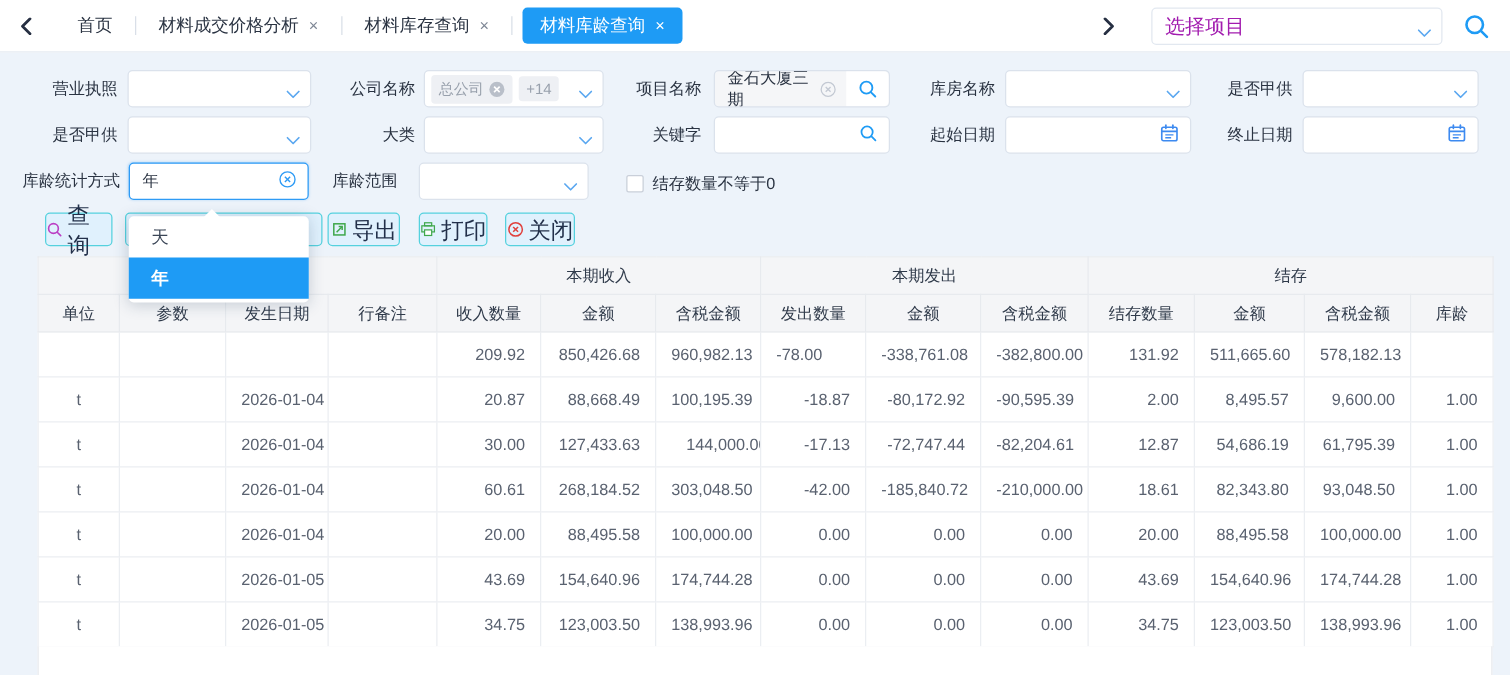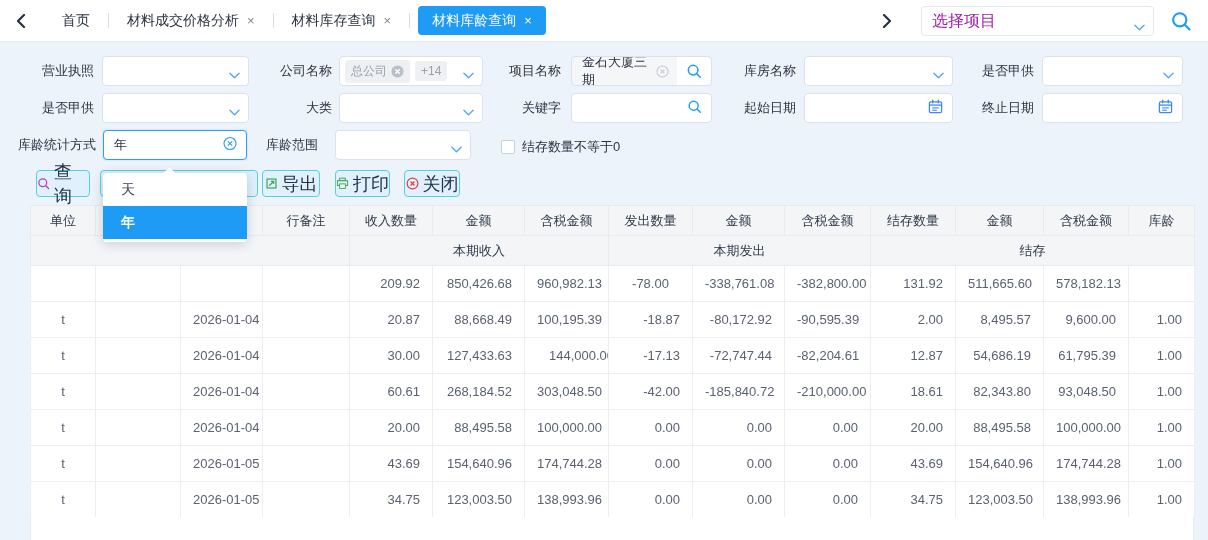--- a/index.html
+++ b/index.html
@@ -289,52 +289,52 @@
       <col style="width: 84px;">
       <col style="width: 92px;">
       <col style="width: 86px;">
       <col style="width: 85px;">
       <col style="width: 88px;">
       <col style="width: 85px;">
       <col style="width: 66px;">
     </colgroup>
     <thead>
       <tr>
+        <th colspan="4"></th>
+        <th colspan="3">本期收入</th>
+        <th colspan="3">本期发出</th>
+        <th colspan="4">结存</th>
+      </tr>
+      <tr>
         <th>单位</th>
         <th>参数</th>
         <th>发生日期</th>
         <th>行备注</th>
         <th>收入数量</th>
         <th>金额</th>
         <th>含税金额</th>
         <th>发出数量</th>
         <th>金额</th>
         <th>含税金额</th>
         <th>结存数量</th>
         <th>金额</th>
         <th>含税金额</th>
         <th>库龄</th>
       </tr>
-      <tr>
-        <th colspan="4"></th>
-        <th colspan="3">本期收入</th>
-        <th colspan="3">本期发出</th>
-        <th colspan="4">结存</th>
-      </tr>
     </thead>
     <tbody>
       <tr>
         <td style="text-align: center;"></td>
         <td style="text-align: center;"></td>
         <td style="text-align: center;"></td>
         <td style="text-align: center;"></td>
         <td style="text-align: right;">209.92</td>
         <td style="text-align: right;">850,426.68</td>
         <td style="text-align: right;">960,982.13</td>
-        <td style="text-align: center; padding-left: 12px;">-78.00</td>
+        <td style="text-align: left; padding-left: 12px;">-78.00</td>
         <td style="text-align: right;">-338,761.08</td>
         <td style="text-align: right;">-382,800.00</td>
         <td style="text-align: right;">131.92</td>
         <td style="text-align: right;">511,665.60</td>
         <td style="text-align: right;">578,182.13</td>
         <td style="text-align: right;"></td>
       </tr>
       <tr>
         <td style="text-align: center;">t</td>
         <td style="text-align: center;"></td>

